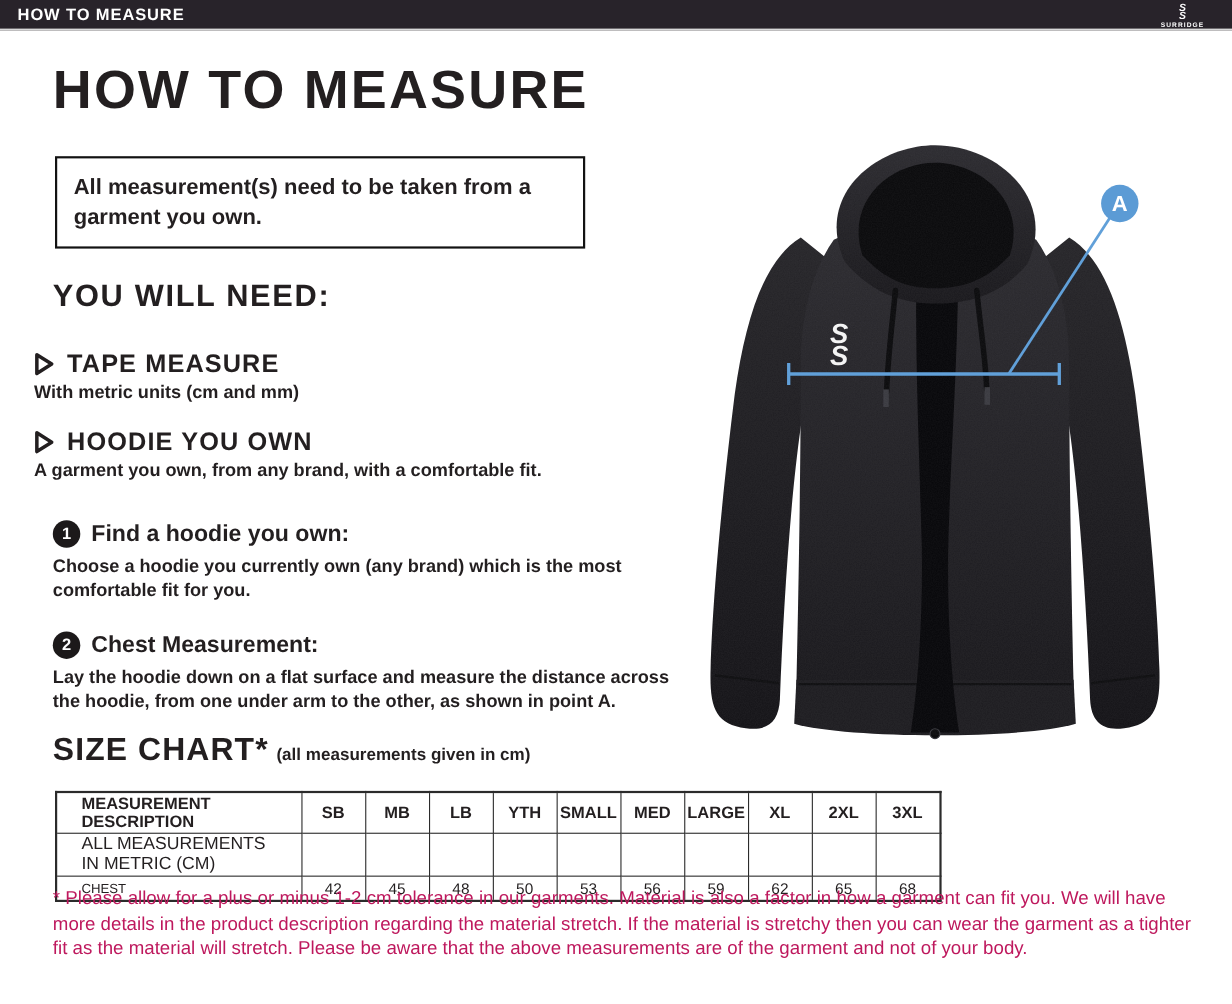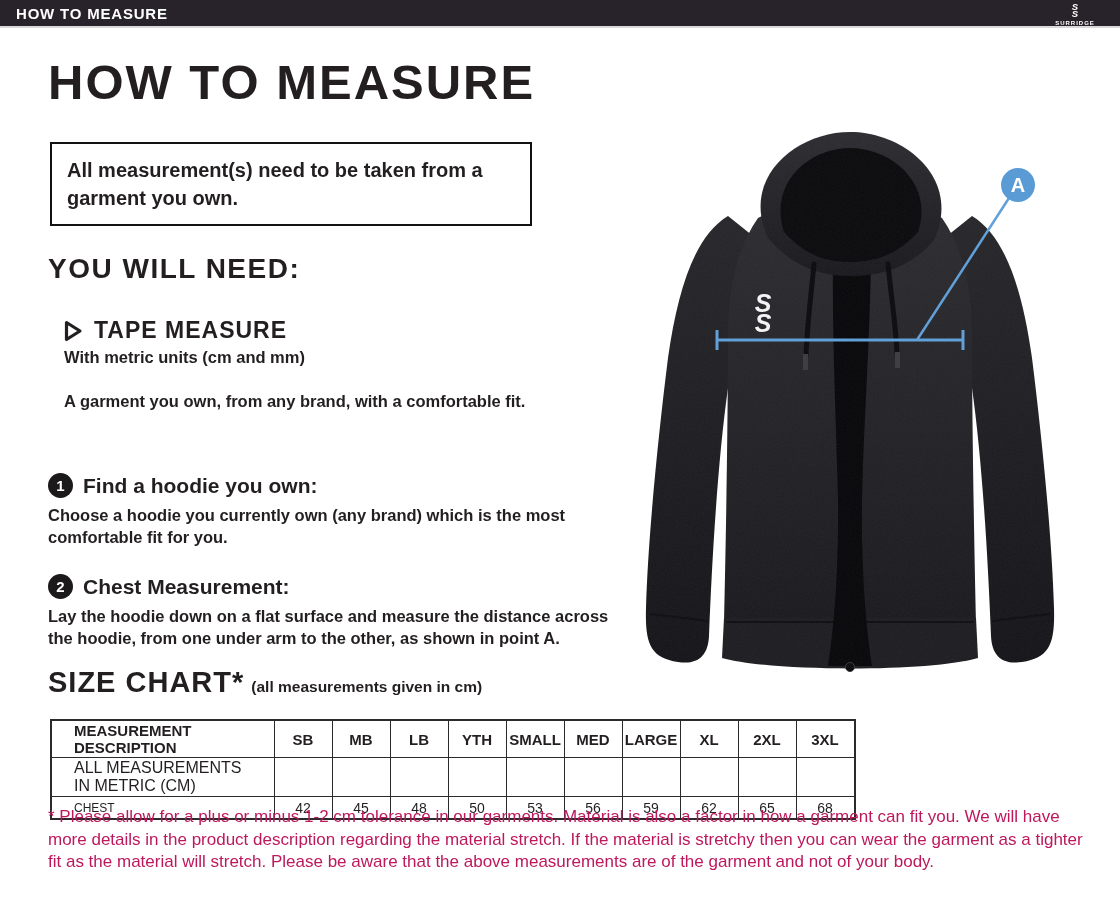--- a/index.html
+++ b/index.html
@@ -18,21 +18,21 @@
       letter-spacing:2px;line-height:1;}
 
   
   .notice{position:absolute;top:142px;left:50px;width:482px;box-sizing:border-box;
           border:2px solid #121212;padding:12px 15px;}
   .notice p{margin:0;font-size:20px;font-weight:bold;line-height:1.4;}
 
   .h2{position:absolute;margin:0;font-weight:700;letter-spacing:1.5px;}
   .ywn{top:253px;left:48px;font-size:28px;}
 
-  .need-item{position:absolute;left:64px;text-align:right;}
+  .need-item{position:absolute;left:31px;text-align:right;}
   #need-0{top:317px;} #need-1{top:388px;}
   .need-head{display:flex;align-items:center;gap:11px;}
   .need-title{font-size:23px;font-weight:bold;letter-spacing:1px;}
   .need-desc{margin:4px 0 0 0;font-size:16.5px;font-weight:bold;}
 
   .step{position:absolute;left:48px;}
   #step-0{top:473px;} #step-1{top:574px;}
   .step-head{display:flex;align-items:center;gap:10px;}
   .step-num{width:25px;height:25px;border-radius:50%;background:#1c191a;color:#fff;
             font-size:15px;font-weight:bold;display:flex;align-items:center;justify-content:center;}
@@ -87,20 +87,26 @@
     <div class="need-head">
       <svg width="19" height="22" viewBox="0 0 19 22">
         <polygon points="2.5,2.5 16,11 2.5,19.5" fill="#ffffff" stroke="#231f20" stroke-width="3.2" stroke-linejoin="round"></polygon>
       </svg>
       <span class="need-title">TAPE MEASURE</span>
     </div>
     <p class="need-desc">With metric units (cm and mm)</p>
   </div>
 
   <div class="need-item" id="need-1">
+    <div class="need-head">
+      <svg width="19" height="22" viewBox="0 0 19 22">
+        <polygon points="2.5,2.5 16,11 2.5,19.5" fill="#ffffff" stroke="#231f20" stroke-width="3.2" stroke-linejoin="round"></polygon>
+      </svg>
+      <span class="need-title">HOODIE YOU OWN</span>
+    </div>
     <p class="need-desc">A garment you own, from any brand, with a comfortable fit.</p>
   </div>
 
   <div class="step" id="step-0">
     <div class="step-head">
       <span class="step-num">1</span>
       <span class="step-title">Find a hoodie you own:</span>
     </div>
     <p class="step-desc">Choose a hoodie you currently own (any brand) which is the most comfortable fit for you.</p>
   </div>

